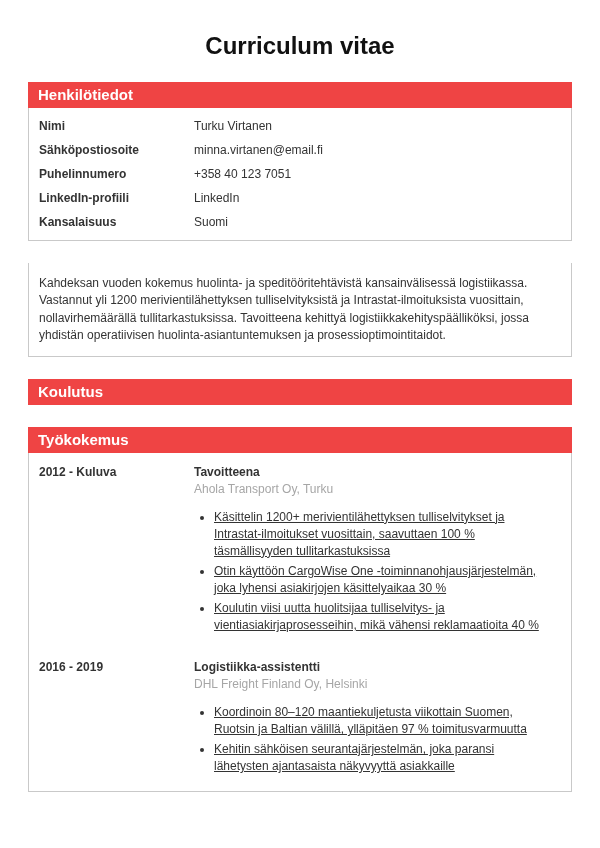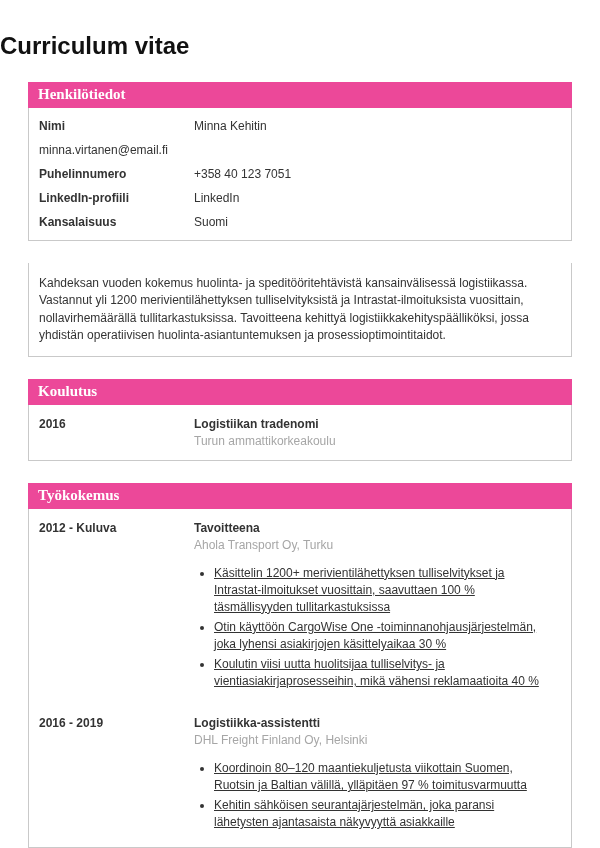--- a/index.html
+++ b/index.html
@@ -5,34 +5,34 @@
   * { margin: 0; padding: 0; box-sizing: border-box; }
   html, body { background: #ffffff; }
   body {
     width: 600px;
     min-height: 848px;
     font-family: "Liberation Sans", sans-serif;
     color: #333333;
   }
   .page-title {
     padding-top: 32px;
+    text-align: center;
     font-size: 24px;
     font-weight: bold;
     color: #111111;
   }
   .content { margin: 0 28px; }
   .section { margin-top: 22px; }
   .sec-hdr {
-    background: #ec4899;
+    background: #ef4444;
     color: #ffffff;
     font-size: 15px;
     font-weight: bold;
     padding: 5px 10px;
     line-height: 1.05;
-    font-family: Liberation Serif, serif;
   }
   .sec-body {
     border: 1px solid #c9c9c9;
     border-top: none;
     padding: 6px 10px;
     font-size: 12px;
     color: #333333;
   }
   .info-row {
     display: grid;
@@ -64,23 +64,24 @@
 <div class="page">
   <h1 class="page-title">Curriculum vitae</h1>
 
   <div class="content">
 
     <div class="section">
       <div class="sec-hdr">Henkilötiedot</div>
       <div class="sec-body">
         <div class="info-row">
           <div class="lbl">Nimi</div>
-          <div class="val">Minna Kehitin</div>
+          <div class="val">Turku Virtanen</div>
         </div>
         <div class="info-row">
+          <div class="lbl">Sähköpostiosoite</div>
           <div class="val">minna.virtanen@email.fi</div>
         </div>
         <div class="info-row">
           <div class="lbl">Puhelinnumero</div>
           <div class="val">+358 40 123 7051</div>
         </div>
         <div class="info-row">
           <div class="lbl">LinkedIn-profiili</div>
           <div class="val">LinkedIn</div>
         </div>
@@ -92,29 +93,20 @@
     </div>
 
     <div class="section">
       <div class="sec-body">
         <p class="summary-text">Kahdeksan vuoden kokemus huolinta- ja speditööritehtävistä kansainvälisessä logistiikassa. Vastannut yli 1200 merivientilähettyksen tulliselvityksistä ja Intrastat-ilmoituksista vuosittain, nollavirhemäärällä tullitarkastuksissa. Tavoitteena kehittyä logistiikkakehityspäälliköksi, jossa yhdistän operatiivisen huolinta-asiantuntemuksen ja prosessioptimointitaidot.</p>
       </div>
     </div>
 
     <div class="section">
       <div class="sec-hdr">Koulutus</div>
-      <div class="sec-body">
-        <div class="entry">
-          <div class="period">2016</div>
-          <div>
-            <div class="role">Logistiikan tradenomi</div>
-            <div class="org">Turun ammattikorkeakoulu</div>
-          </div>
-        </div>
-      </div>
     </div>
 
     <div class="section">
       <div class="sec-hdr">Työkokemus</div>
       <div class="sec-body">
 
         <div class="entry">
           <div class="period">2012 - Kuluva</div>
           <div>
             <div class="role">Tavoitteena</div>

